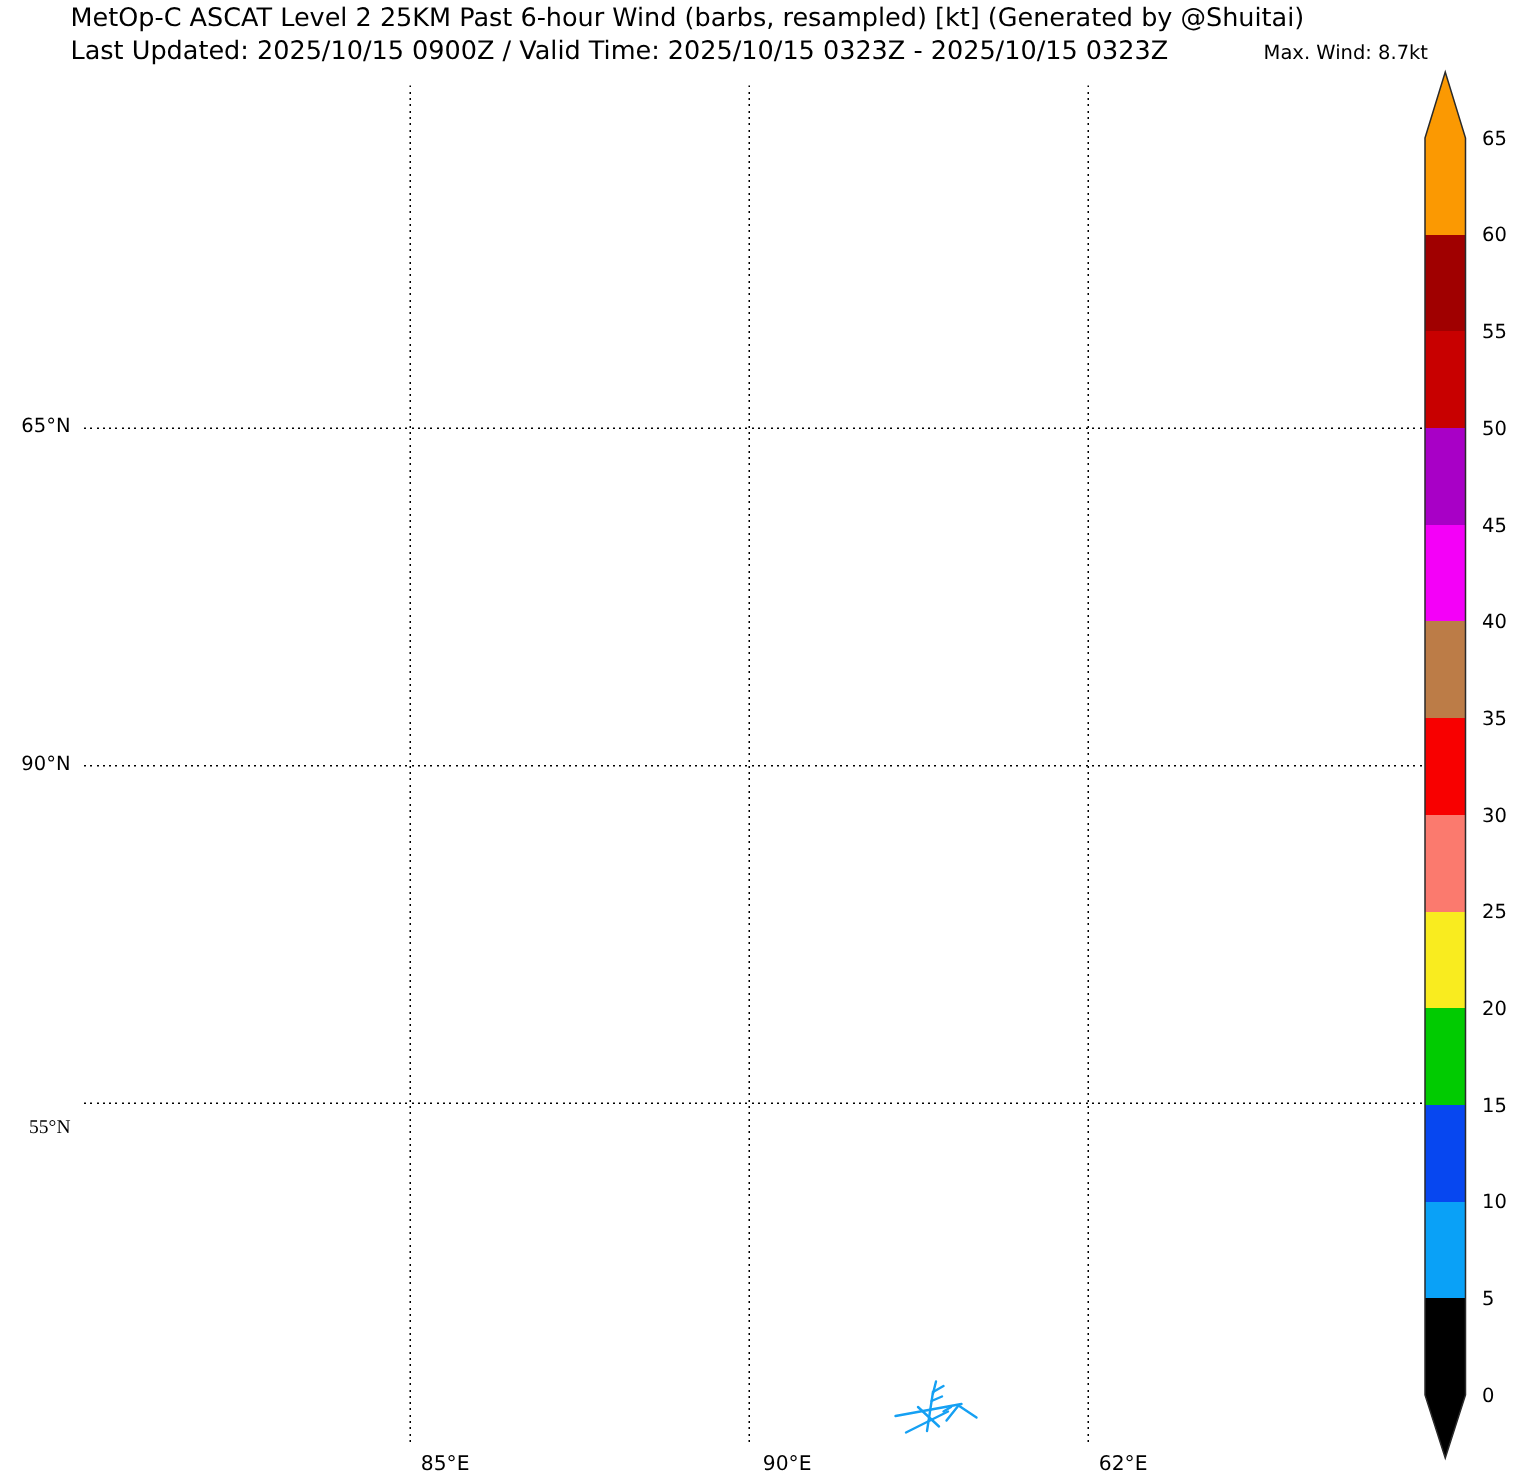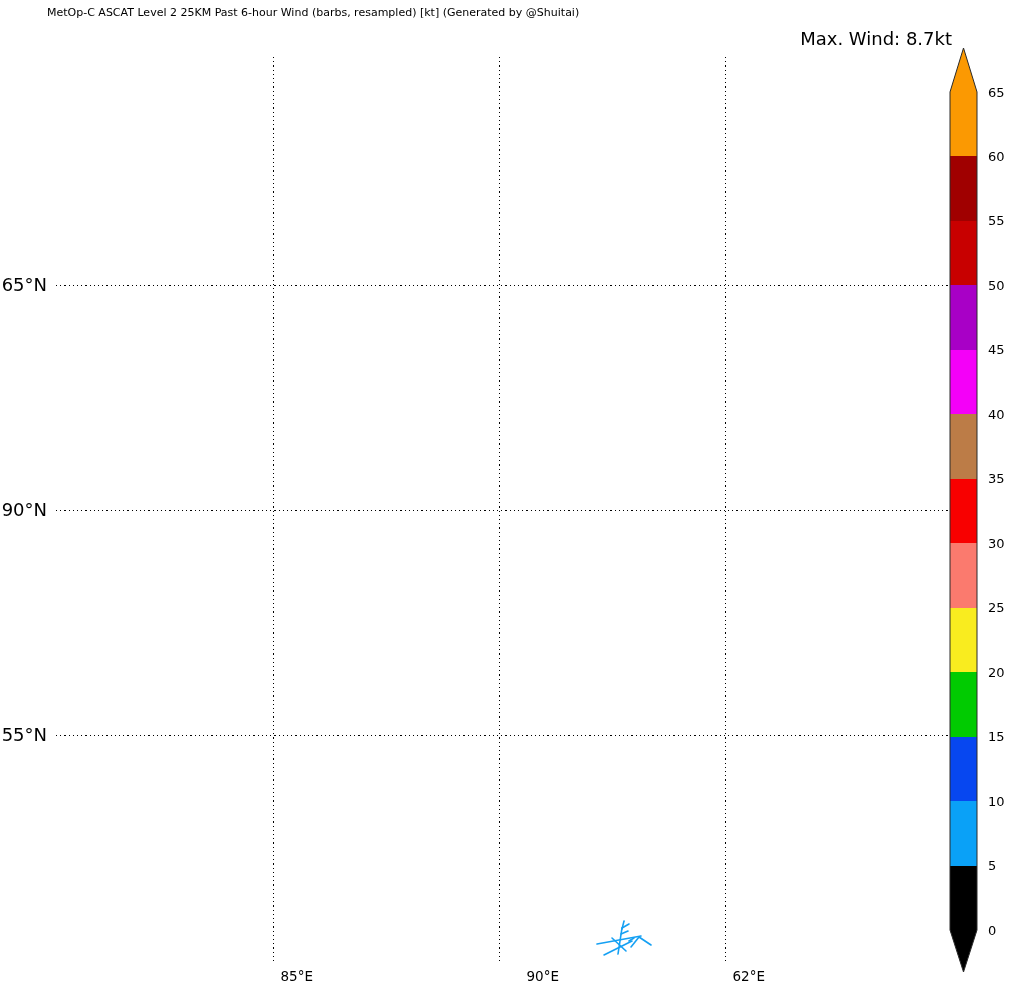--- a/index.html
+++ b/index.html
@@ -2,51 +2,52 @@
 <html><head>
 <meta charset="utf-8">
 <style>
   html,body{margin:0;padding:0;}
   body{
     width:1010px;height:989px;background:#ffffff;color:#000;
     font-family:"DejaVu Sans","Liberation Sans",sans-serif;
     position:relative;overflow:hidden;
   }
   .fig{position:absolute;inset:0;}
-  .title-line{position:absolute;left:47px;font-size:11px;line-height:21px;white-space:nowrap;}
+  .title-line{position:absolute;left:47px;font-size:17px;line-height:21px;white-space:nowrap;}
   #title1{top:2px;}
   #title2{top:24px;}
-  .maxwind{position:absolute;top:28px;right:58px;font-size:18px;white-space:nowrap;}
+  .maxwind{position:absolute;top:28px;right:58px;font-size:13px;white-space:nowrap;}
   .hgrid{position:absolute;height:1px;
     background:repeating-linear-gradient(to right,#000 0 1.3px,transparent 1.3px 4.2px);}
   .vgrid{position:absolute;width:1px;
     background:repeating-linear-gradient(to bottom,#000 0 1.3px,transparent 1.3px 4.2px);}
-  .ytick{position:absolute;left:0;width:47px;text-align:right;font-size:18px;line-height:18px;}
+  .ytick{position:absolute;left:0;width:47px;text-align:right;font-size:13px;line-height:18px;}
   .xtick{position:absolute;width:80px;text-align:right;font-size:13.5px;line-height:18px;}
   #barbs-svg,#colorbar-svg{position:absolute;top:0;left:0;pointer-events:none;}
   #colorbar-svg text{font-family:"DejaVu Sans","Liberation Sans",sans-serif;font-size:13px;fill:#000;}
 </style>
 </head>
 <body>
 
 <div class="fig">
   <div id="title1" class="title-line">MetOp-C ASCAT Level 2 25KM Past 6-hour Wind (barbs, resampled) [kt] (Generated by @Shuitai)</div>
+  <div id="title2" class="title-line">Last Updated: 2025/10/15 0900Z / Valid Time: 2025/10/15 0323Z - 2025/10/15 0323Z</div>
   <div class="maxwind">Max. Wind: 8.7kt</div>
 
   <div id="plot">
       <div class="hgrid" style="top: 285px; left: 56px; width: 892px;"></div>
       <div class="ytick" style="top: 276px;">65°N</div>
       <div class="hgrid" style="top: 510px; left: 56px; width: 892px;"></div>
       <div class="ytick" style="top: 501px;">90°N</div>
       <div class="hgrid" style="top: 735px; left: 56px; width: 892px;"></div>
-      <div class="ytick" style="top: 726px;">55°N</div>
+      <div class="ytick" style="top: 742px; font-family: Liberation Serif, serif;">55°N</div>
       <div class="vgrid" style="left: 273px; top: 57px; height: 905px;"></div>
       <div class="xtick" style="left: 233px; top: 967px;">85°E</div>
       <div class="vgrid" style="left: 499px; top: 57px; height: 905px;"></div>
-      <div class="xtick" style="left: 479px; top: 967px;">90°E</div>
+      <div class="xtick" style="left: 461px; top: 967px;">90°E</div>
       <div class="vgrid" style="left: 725px; top: 57px; height: 905px;"></div>
       <div class="xtick" style="left: 685px; top: 967px;">62°E</div>
     </div>
 
   <svg id="barbs-svg" width="1010" height="989">
       <line x1="597" y1="944" x2="641" y2="936" stroke="#15A0F3" stroke-width="1.6" stroke-linecap="round"></line>
       <line x1="622" y1="928" x2="618" y2="954" stroke="#15A0F3" stroke-width="1.6" stroke-linecap="round"></line>
       <line x1="622" y1="928" x2="629" y2="924" stroke="#15A0F3" stroke-width="1.6" stroke-linecap="round"></line>
       <line x1="621" y1="934" x2="628" y2="931" stroke="#15A0F3" stroke-width="1.6" stroke-linecap="round"></line>
       <line x1="604" y1="955" x2="632" y2="941" stroke="#15A0F3" stroke-width="1.6" stroke-linecap="round"></line>

